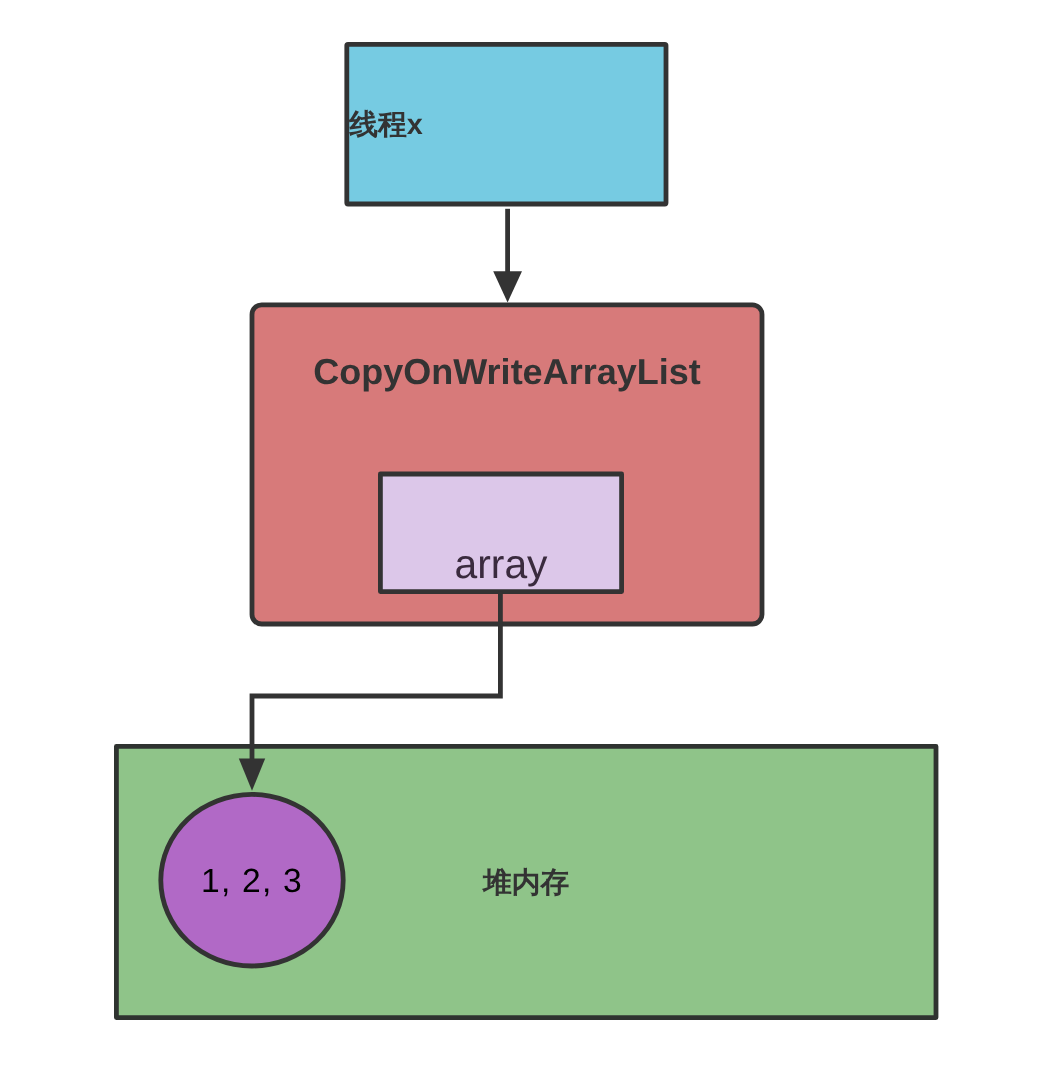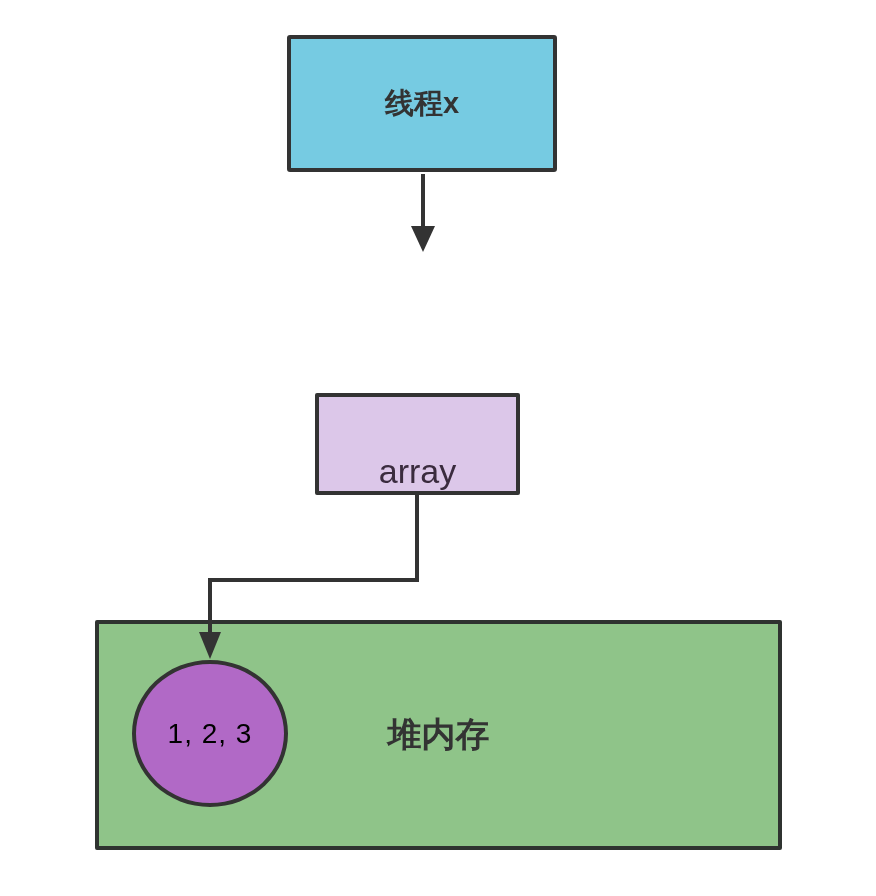--- a/index.html
+++ b/index.html
@@ -19,22 +19,22 @@
     position: absolute;
     box-sizing: border-box;
     border: 4px solid #333333;
     color: #333333;
   }
   #thread-box {
     left: 287px; top: 35px;
     width: 270px; height: 137px;
     background: #76CBE2;
     border-radius: 3px;
-    display: flex; align-items: center; justify-content: center;
-    font-size: 29px; font-weight: 600;
+    display: flex; align-items: center; 
+    font-size: 24px; font-weight: 600;
   }
   #cow-box {
     left: 208px; top: 252px;
     width: 429px; height: 270px;
     background: #D77A7A;
     border-radius: 10px;
   }
   #cow-title {
     margin-top: 38px;
     width: 100%;
@@ -57,21 +57,21 @@
     background: #8FC489;
     border-radius: 2px;
     border-color: #2F3330;
   }
   #heap-label {
     position: absolute;
     left: 0; right: 0;
     top: 50%;
     transform: translateY(-50%);
     text-align: center;
-    font-size: 34px; font-weight: 600;
+    font-size: 24px; font-weight: 600;
     color: #333333;
   }
   #elements-circle {
     left: 132px; top: 660px;
     width: 156px; height: 147px;
     background: #B169C6;
     border-radius: 50%;
     display: flex; align-items: center; justify-content: center;
     font-size: 28px; font-weight: 500;
     color: #000000;
@@ -96,20 +96,23 @@
 </style>
 </head>
 <body>
 
 <div id="canvas">
 
   <div class="node" id="thread-box">
     <span>线程x</span>
   </div>
 
+  <div class="node" id="cow-box">
+    <div id="cow-title">CopyOnWriteArrayList</div>
+  </div>
 
   <div class="node" id="array-box">
     <span>array</span>
   </div>
 
   <div class="node" id="heap-box">
     <div id="heap-label">堆内存</div>
   </div>
 
   <div class="node" id="elements-circle">

